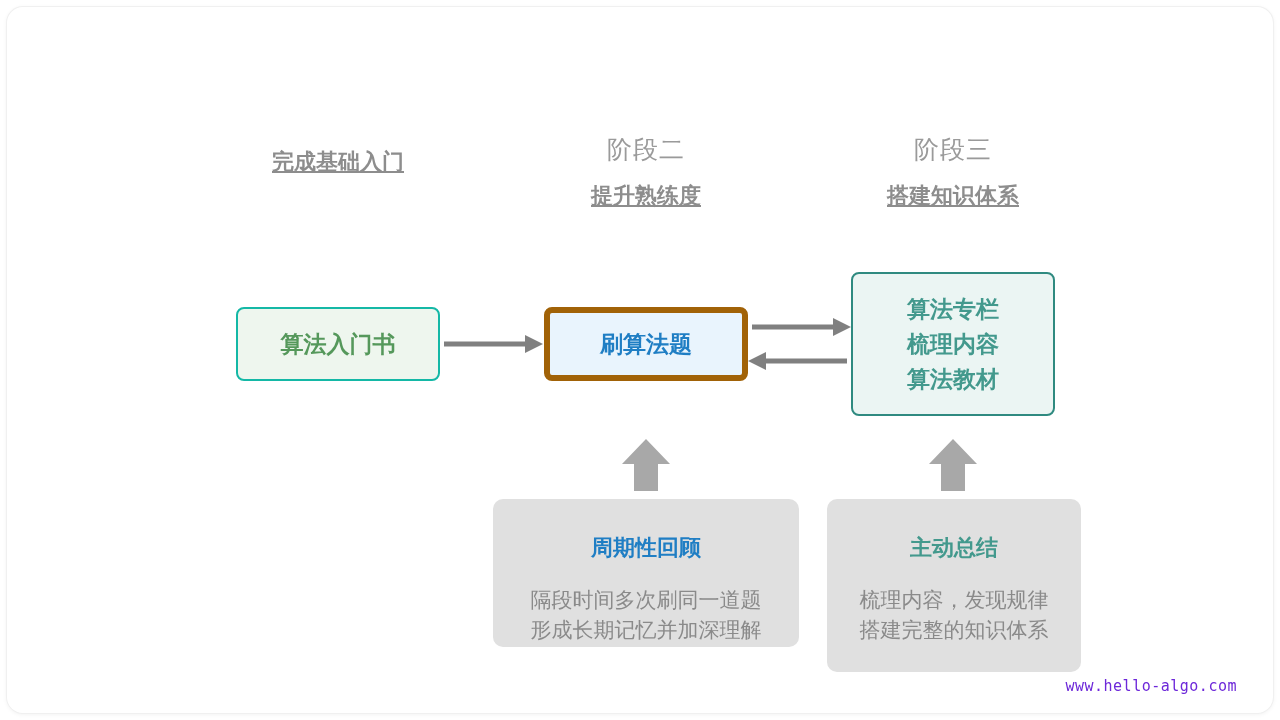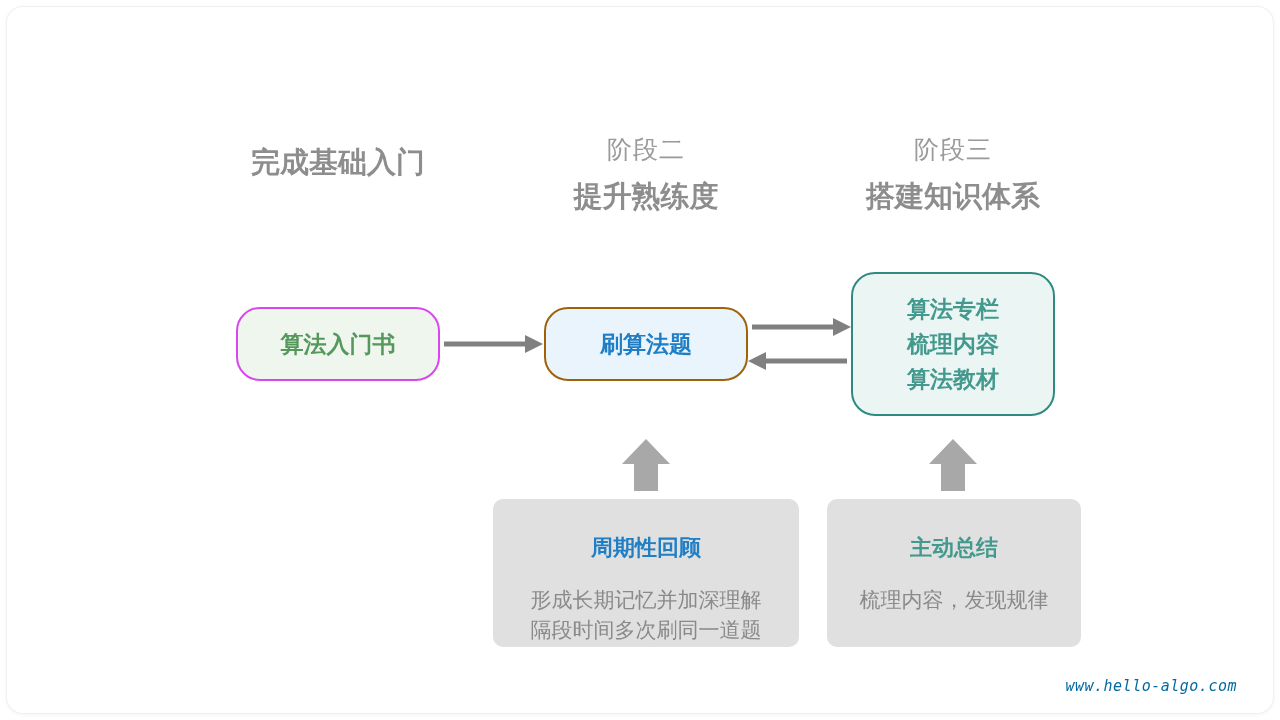--- a/index.html
+++ b/index.html
@@ -39,52 +39,53 @@
   }
   .stage .stage-no {
     font-size: 25px;
     color: #9a9a9a;
     letter-spacing: 1px;
     line-height: 34px;
     font-weight: 400;
     white-space: nowrap;
   }
   .stage .stage-title {
-    font-size: 29px;
+    font-size: 22px;
     color: #8d8d8d;
     font-weight: bold;
     line-height: 32px;
     margin-top: 14px;
     white-space: nowrap;
+    text-decoration: underline;
   }
 
   
   .node {
     position: absolute;
     box-sizing: border-box;
-    border-radius: 24px;
+    border-radius: 8px;
     display: flex;
     flex-direction: column;
     align-items: center;
     justify-content: center;
     font-weight: bold;
     line-height: 35px;
     text-align: center;
   }
   #node-book {
     left: 229px; top: 300px; width: 204px; height: 74px;
     background: #eef6ee;
-    border: 2px solid #d946ef;
+    border: 2px solid #14b8a6;
     color: #55985b;
     font-size: 23px;
   }
   #node-practice {
     left: 537px; top: 300px; width: 204px; height: 74px;
     background: #e9f4fd;
-    border: 2px solid #a16207;
+    border: 6px solid #a16207;
     color: #1f7ec4;
     font-size: 23px;
   }
   #node-resources {
     left: 844px; top: 265px; width: 204px; height: 144px;
     background: #ebf5f3;
     border: 2px solid #2f8a80;
     color: #43998d;
     font-size: 23px;
   }
@@ -110,41 +111,40 @@
   .note .note-body {
     font-size: 21px;
     color: #8a8a8a;
     line-height: 30px;
     margin-top: 22px;
   }
   .note .note-body .line { display: block; white-space: nowrap; }
 
   #note-review { left: 486px; top: 492px; width: 306px; height: 148px; }
   #note-review .note-title { color: #1f7ec4; }
-  #note-summary { left: 820px; top: 492px; width: 254px; height: 148px; }
+  #note-summary { left: 820px; top: 492px; width: 254px; height: 173px; }
   #note-summary .note-title { color: #43998d; }
 
   
   #arrows {
     position: absolute;
     left: 0; top: 0;
     width: 1280px; height: 720px;
     pointer-events: none;
   }
 
   
   #watermark {
     position: absolute;
     right: 36px;
     bottom: 18px;
     font-family: "DejaVu Sans Mono", "Liberation Mono", monospace;
     font-size: 15px;
-    color: #0369a1;
+    color: #6d28d9;
     letter-spacing: 0.5px;
-    font-style: italic;
   }
 </style>
 </head>
 <body>
 
 <div id="canvas">
   <div id="card">
 
     <div class="stage" style="left:201px; top:125px;">
       <div class="stage-title">完成基础入门</div>
@@ -194,28 +194,29 @@
 
     <div class="node" id="node-resources">
       <span class="line">算法专栏</span>
       <span class="line">梳理内容</span>
       <span class="line">算法教材</span>
     </div>
 
     <div class="note" id="note-review">
       <div class="note-title">周期性回顾</div>
       <div class="note-body">
+        <span class="line">隔段时间多次刷同一道题</span>
         <span class="line">形成长期记忆并加深理解</span>
-        <span class="line">隔段时间多次刷同一道题</span>
       </div>
     </div>
 
     <div class="note" id="note-summary">
       <div class="note-title">主动总结</div>
       <div class="note-body">
         <span class="line">梳理内容，发现规律</span>
+        <span class="line">搭建完整的知识体系</span>
       </div>
     </div>
 
     <div id="watermark">www.hello-algo.com</div>
 
   </div>
 </div>
 
 </body></html>

